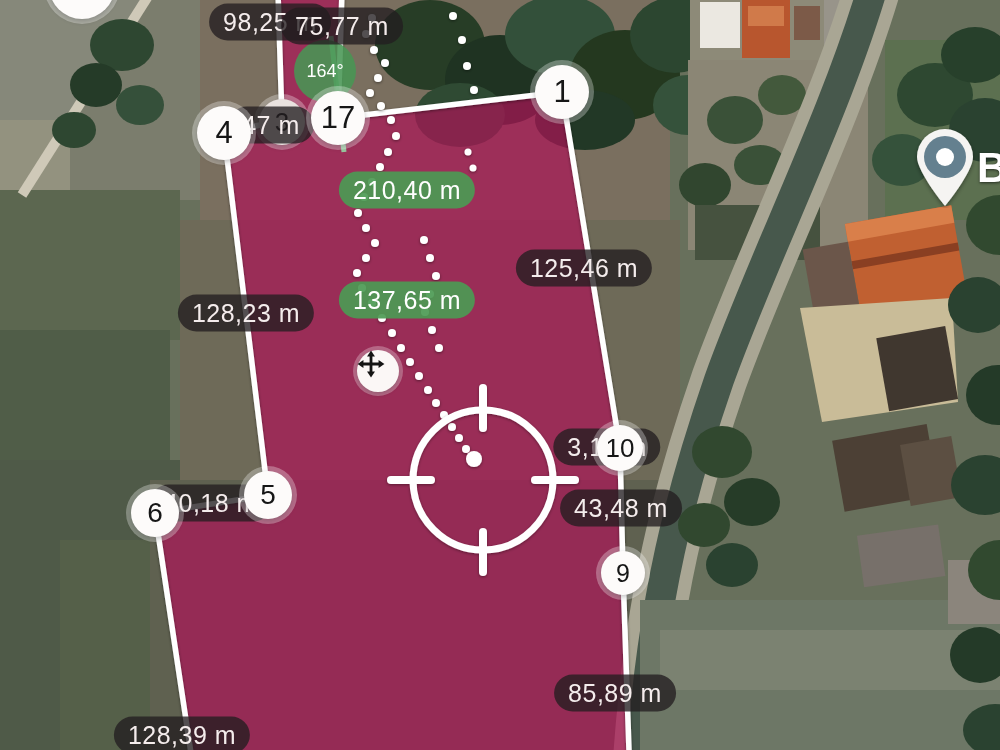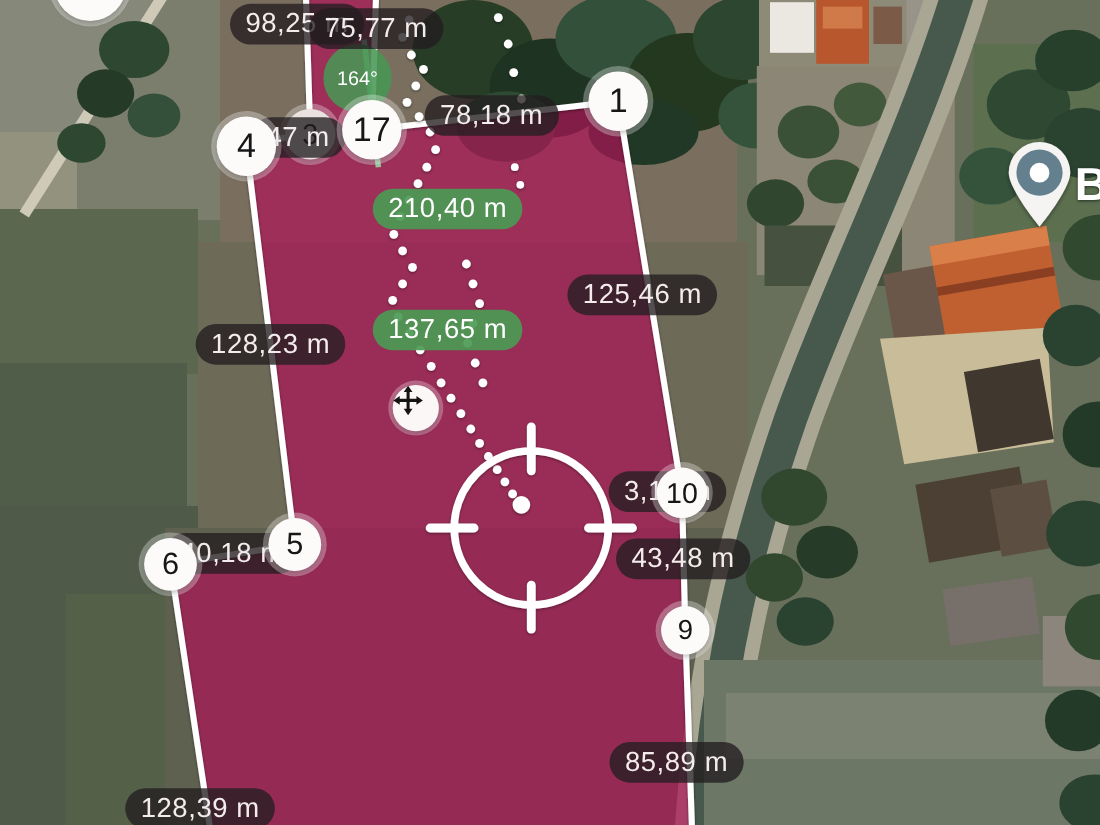--- a/index.html
+++ b/index.html
@@ -216,21 +216,20 @@
       <circle cx="439" cy="348" r="4"></circle>
     </g>
   </svg>
 
   <div class="angle-badge" style="left:325px;top:71px;">
     <span>164°</span>
   </div>
 
   <div class="pill" style="left:270px;top:22px;">98,25 m</div>
   <div class="pill" style="left:342px;top:26px;z-index:21;">75,77 m</div>
-  <div class="pill" style="left:447px;top:105px;">78,18 m</div>
   <div class="pill" style="left:271px;top:125px;z-index:12;">47 m</div>
   <div class="pill green" style="left:407px;top:190px;">210,40 m</div>
   <div class="pill green" style="left:407px;top:300px;">137,65 m</div>
   <div class="pill" style="left:584px;top:268px;">125,46 m</div>
   <div class="pill" style="left:246px;top:313px;">128,23 m</div>
   <div class="pill" style="left:607px;top:447px;z-index:12;">3,10 m</div>
   <div class="pill" style="left:621px;top:508px;">43,48 m</div>
   <div class="pill" style="left:211px;top:503px;z-index:12;">40,18 m</div>
   <div class="pill" style="left:182px;top:693px;margin-top:42px;">128,39 m</div>
   <div class="pill" style="left:615px;top:693px;">85,89 m</div>

